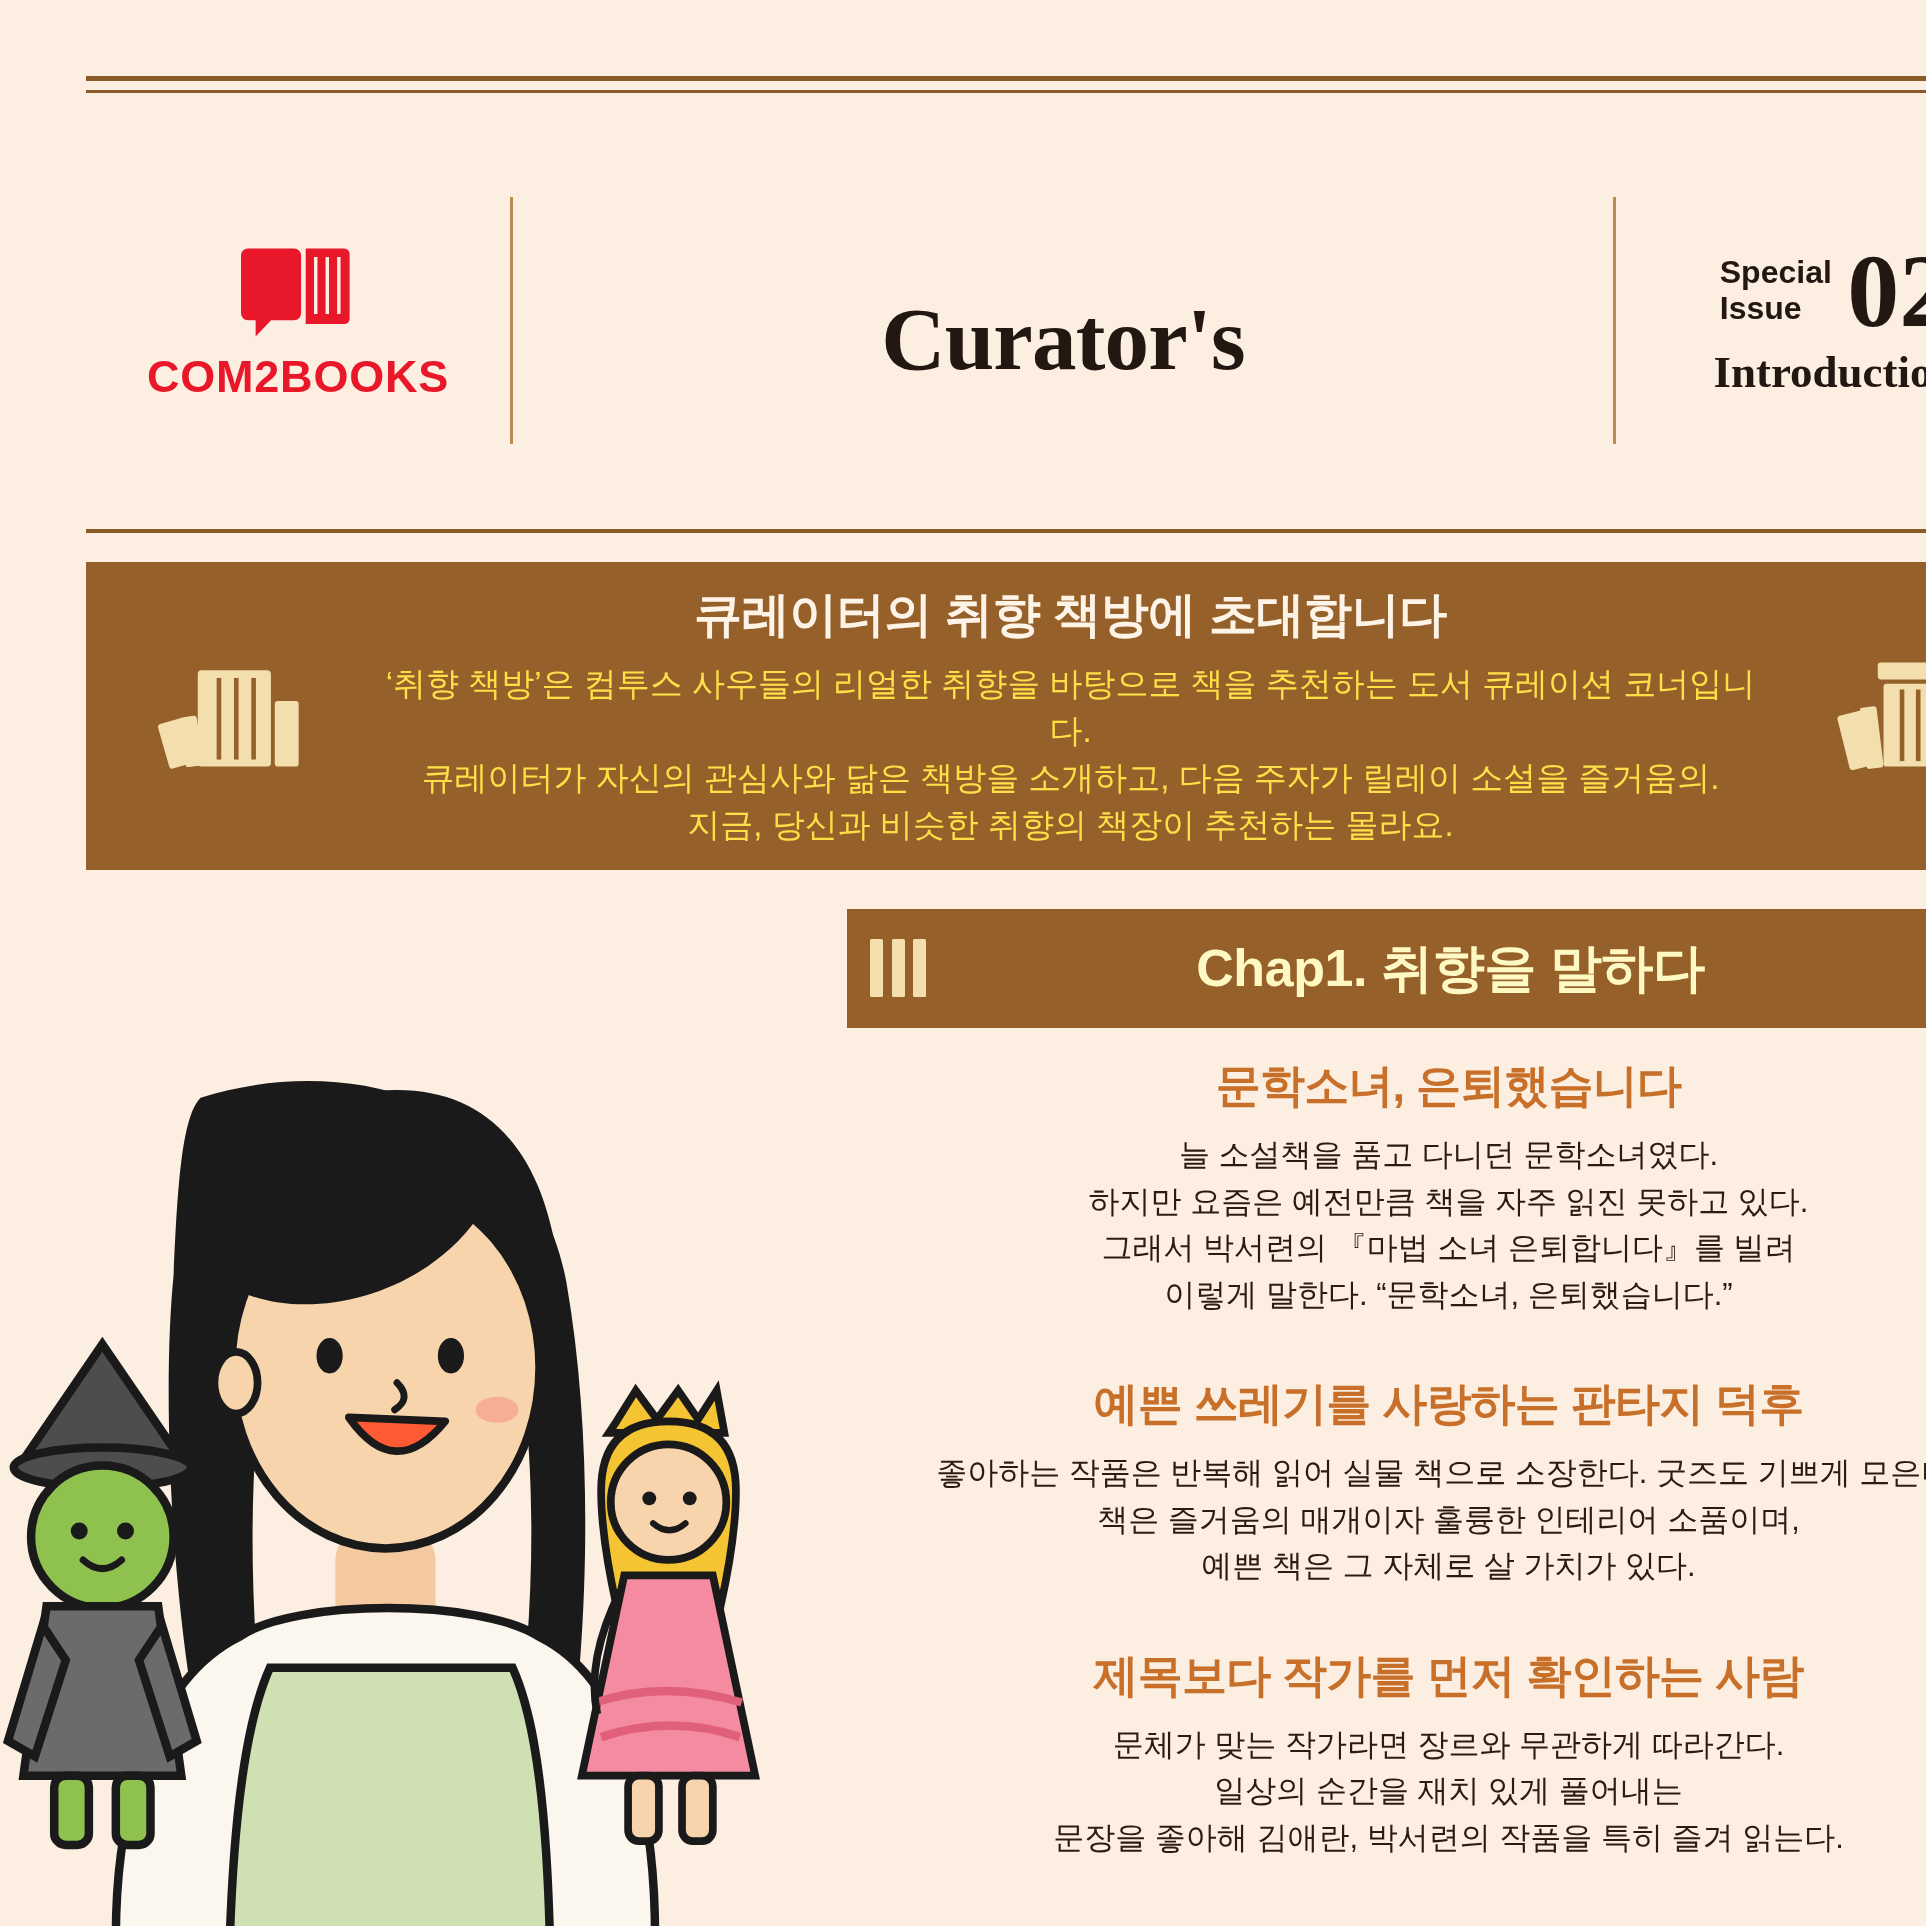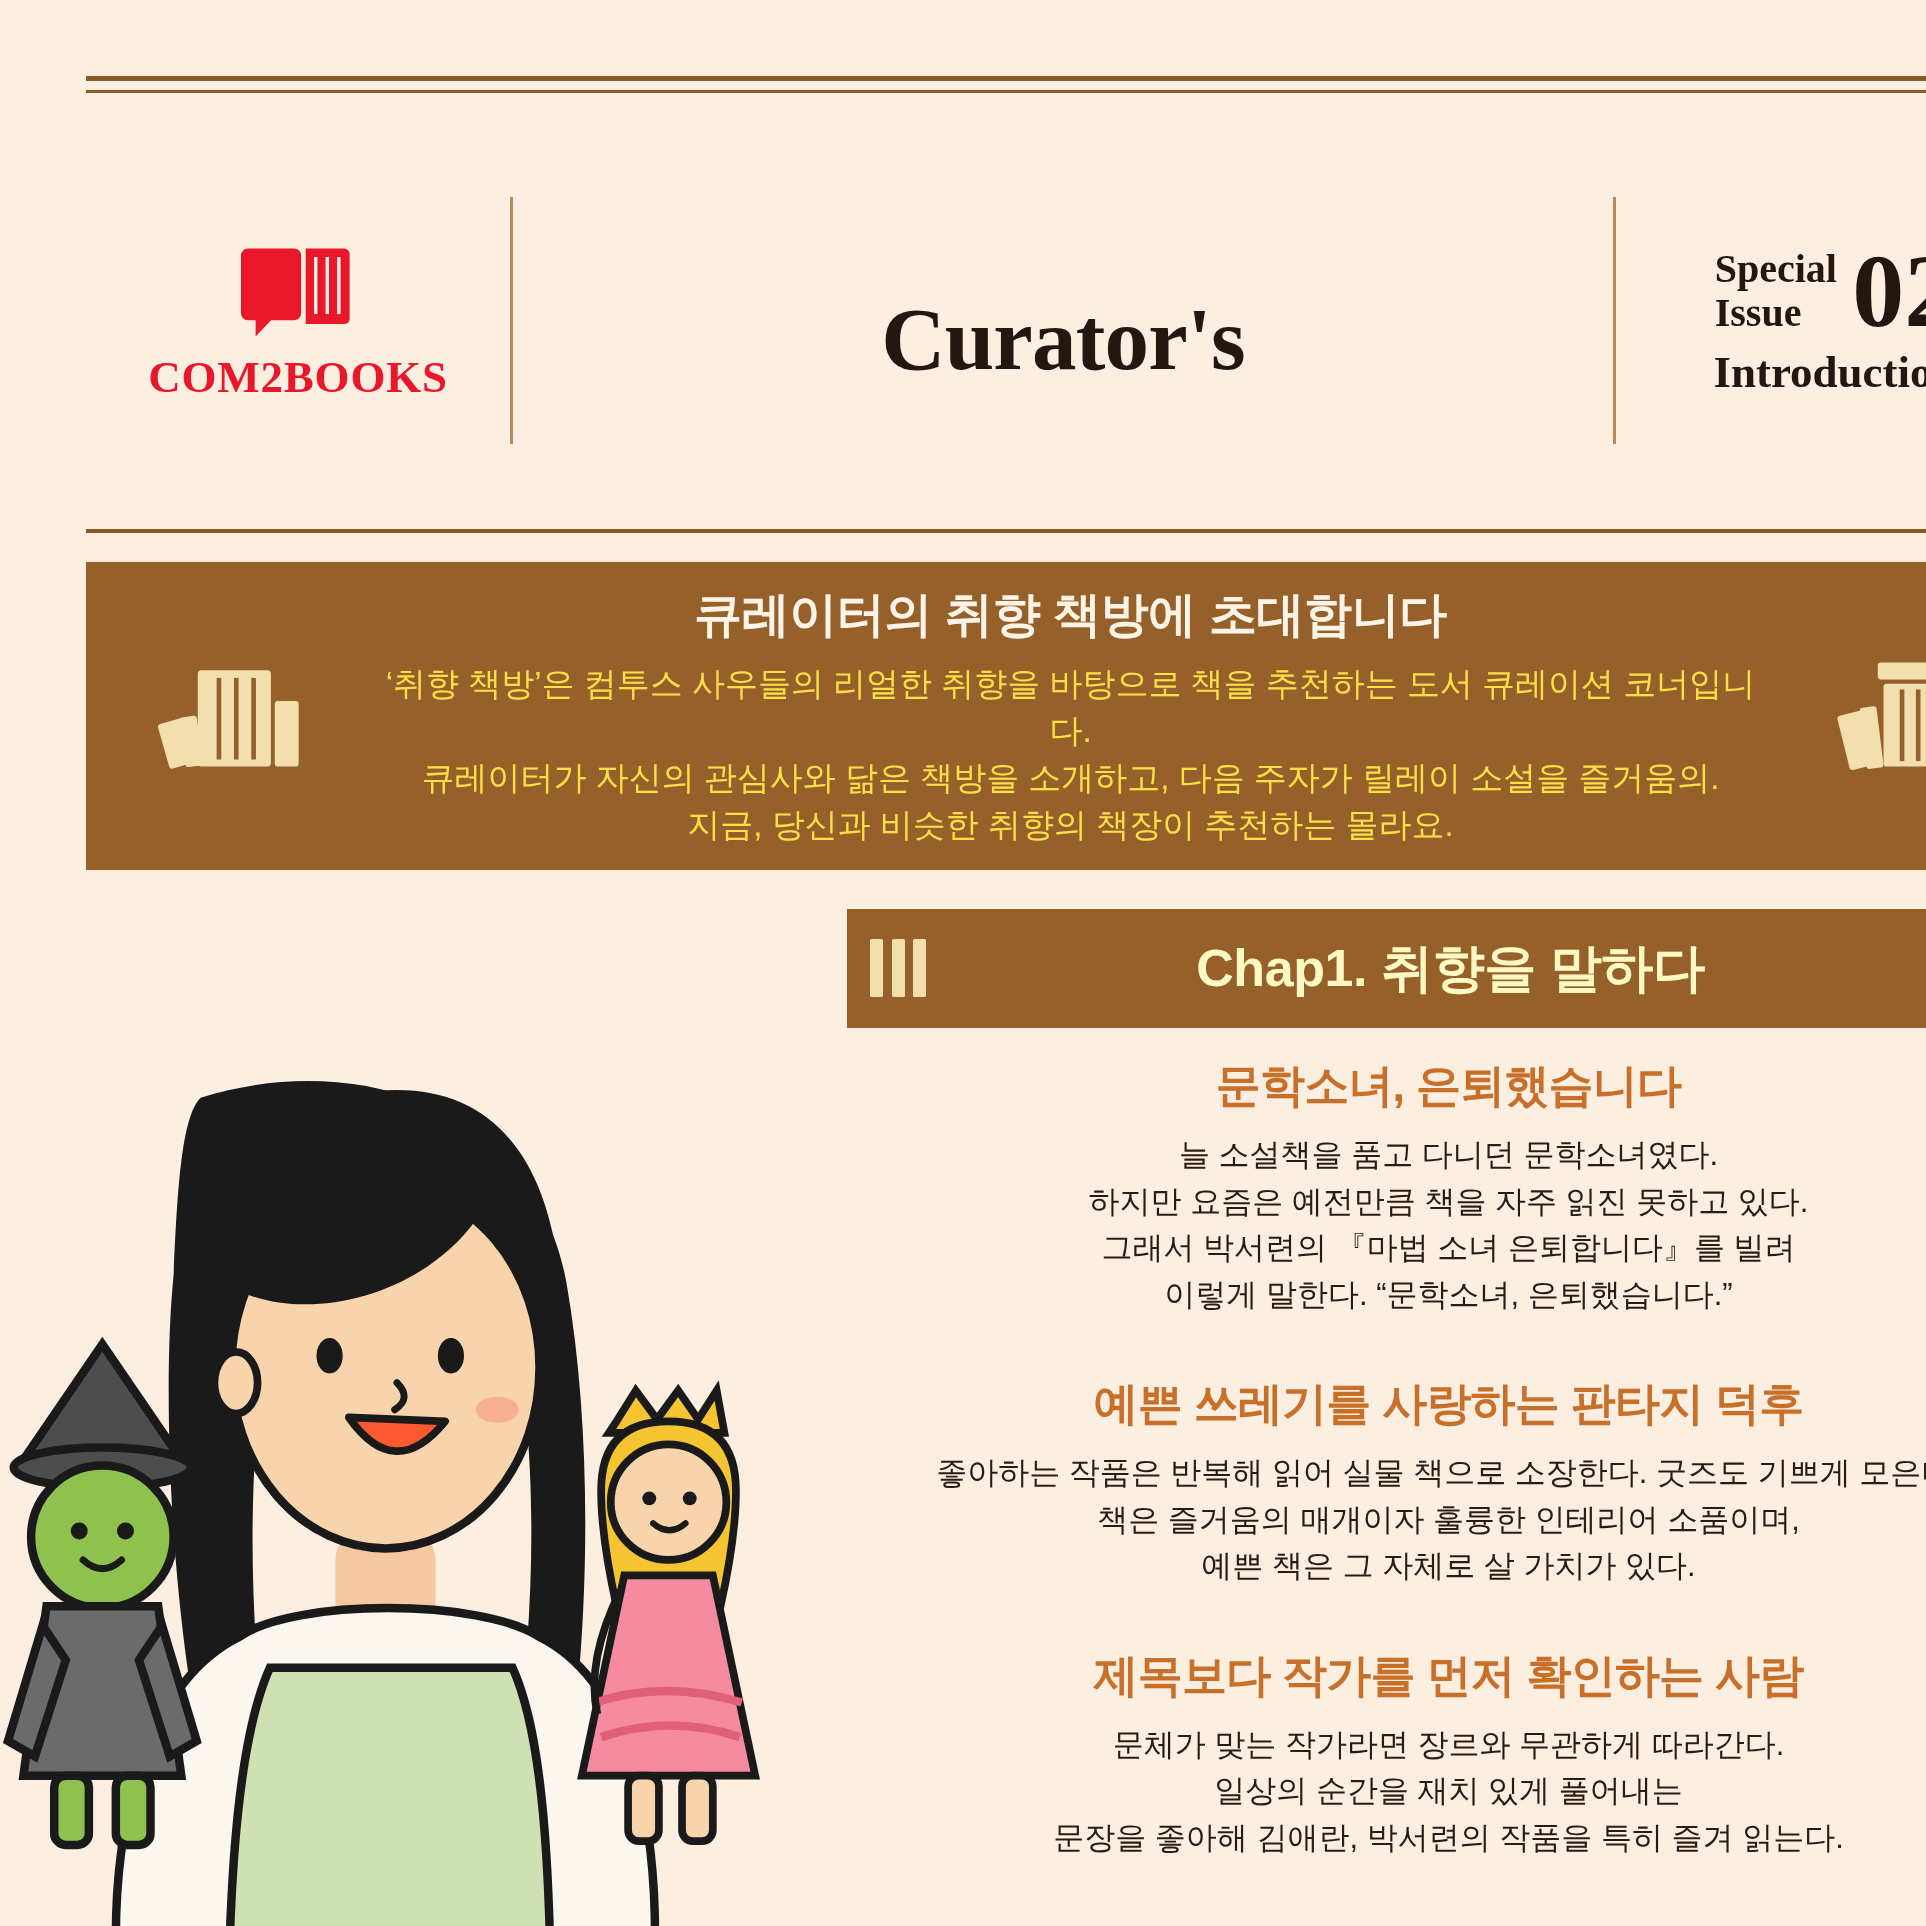--- a/index.html
+++ b/index.html
@@ -47,21 +47,21 @@
     align-items: center;
     justify-content: center;
   }
   .brand-mark {
     width: 116px;
     height: 104px;
     position: relative;
     margin-bottom: 10.8px;
   }
   .brand-name {
-    font-family: Liberation Serif, serif;
+    font-family: Liberation Sans, sans-serif;
     font-weight: bold;
     font-size: 45px;
     letter-spacing: 0.8px;
     color: #e8172a;
   }
   .vsep {
     width: 2.7px;
     height: 247px;
     background: #b98a55;
   }
@@ -89,23 +89,23 @@
     align-items: center;
     justify-content: center;
   }
   .issue-top {
     display: flex;
     align-items: center;
     justify-content: center;
     gap: 15.4px;
   }
   .issue-special {
-    font-family: Liberation Serif, serif;
-    font-weight: bold;
-    font-size: 40px;
+    font-family: Liberation Sans, sans-serif;
+    font-weight: bold;
+    font-size: 32px;
     line-height: 1.12;
     text-align: left;
     color: #231712;
   }
   .issue-num {
     font-family: "Liberation Serif", serif;
     font-weight: bold;
     font-size: 104px;
     line-height: 0.95;
     color: #231712;

